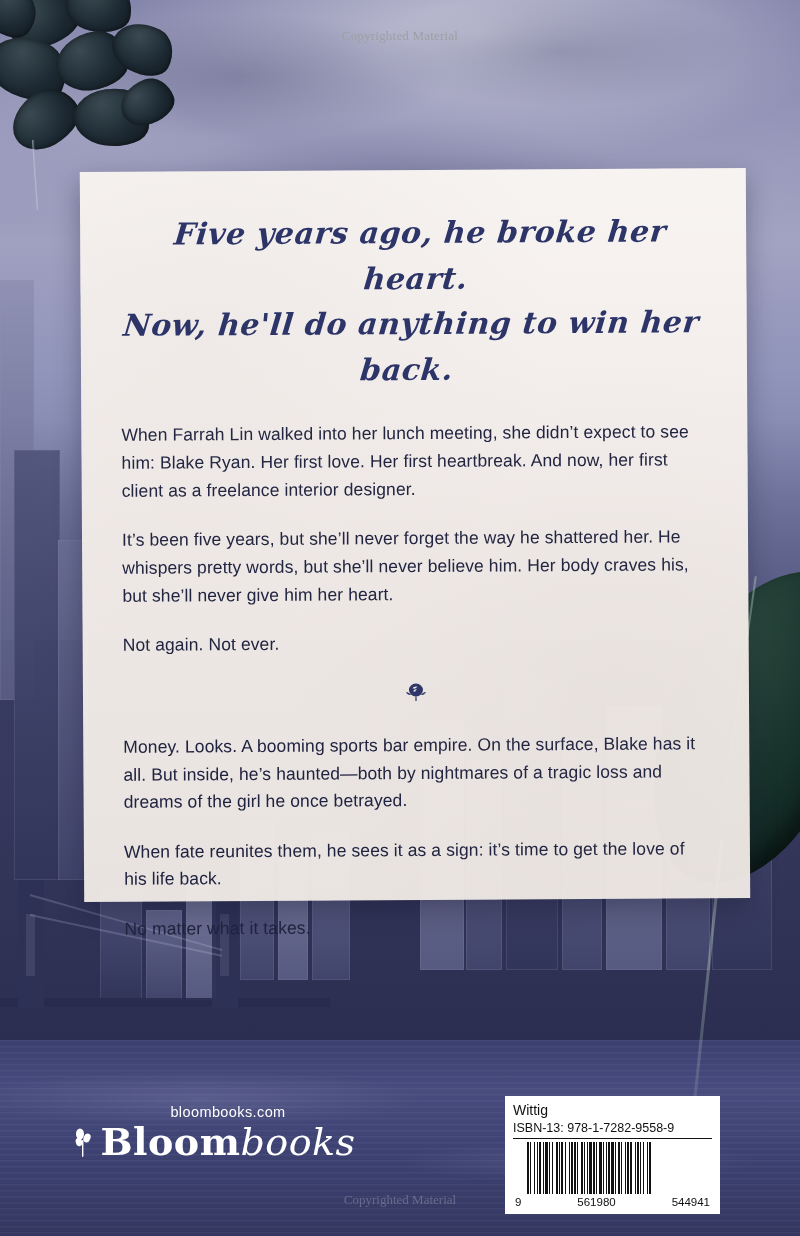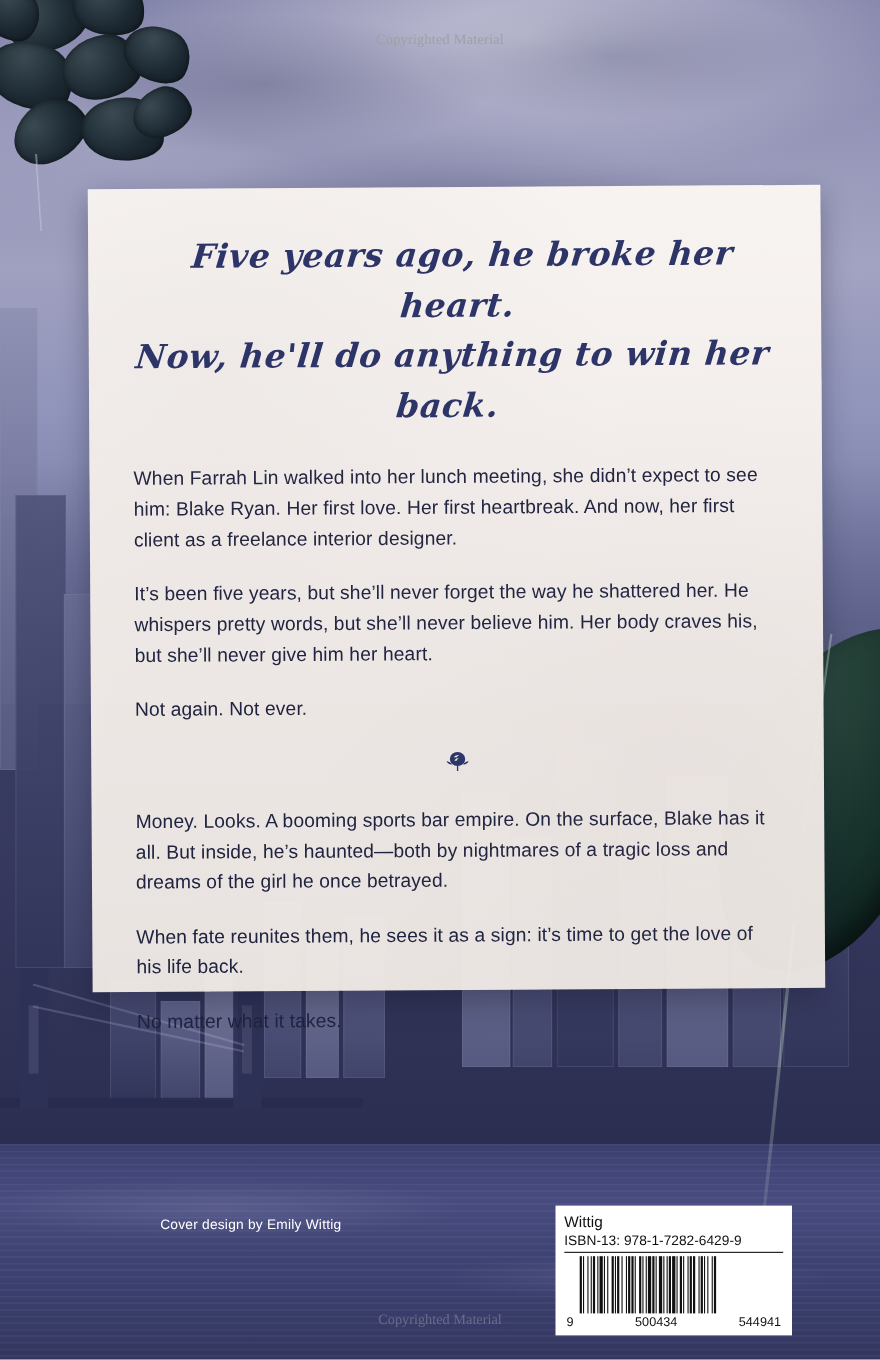--- a/index.html
+++ b/index.html
@@ -353,26 +353,39 @@
     </div>
 
     <div class="body-text">
       <p>Money. Looks. A booming sports bar empire. On the surface, Blake has it all. But inside, he’s haunted—both by nightmares of a tragic loss and dreams of the girl he once betrayed.</p>
       <p>When fate reunites them, he sees it as a sign: it’s time to get the love of his life back.</p>
       <p>No matter what it takes.</p>
     </div>
   </div>
 
   <div class="publisher">
-    <div class="pub-credit">Cover design by Emily Wittig</div>
+    <div class="pub-url">bloombooks.com</div>
+    <div class="pub-logo">
+      <span class="pub-mark">
+        <svg width="22" height="30" viewBox="0 0 22 30" aria-hidden="true">
+          <g fill="#ffffff">
+            <ellipse cx="8" cy="6" rx="4" ry="5.5"></ellipse>
+            <ellipse cx="15" cy="10" rx="3.4" ry="4.6" transform="rotate(22 15 10)"></ellipse>
+            <ellipse cx="7" cy="14" rx="3.2" ry="4.2" transform="rotate(-18 7 14)"></ellipse>
+            <rect x="10" y="12" width="1.4" height="17" rx="0.7"></rect>
+          </g>
+        </svg>
+      </span>
+      <span class="bloom">Bloom</span><span class="books">books</span>
+    </div>
   </div>
 
   <div class="barcode-box">
     <div class="bc-genre">Wittig</div>
-    <div class="bc-isbn">ISBN-13: 978-1-7282-6429-9</div>
+    <div class="bc-isbn">ISBN-13: 978-1-7282-9558-9</div>
     <div class="bc-bars" id="barcode-bars">
         <i style="width: 2px;"></i>
         <i style="width: 1px; background: transparent;"></i>
         <i style="width: 1px;"></i>
         <i style="width: 3px; background: transparent;"></i>
         <i style="width: 1px;"></i>
         <i style="width: 2px; background: transparent;"></i>
         <i style="width: 1px;"></i>
         <i style="width: 1px; background: transparent;"></i>
         <i style="width: 2px;"></i>
@@ -443,18 +456,18 @@
         <i style="width: 2px; background: transparent;"></i>
         <i style="width: 1px;"></i>
         <i style="width: 3px; background: transparent;"></i>
         <i style="width: 1px;"></i>
         <i style="width: 1px; background: transparent;"></i>
         <i style="width: 2px;"></i>
         <i style="width: 2px; background: transparent;"></i>
       </div>
     <div class="bc-digits">
       <span>9</span>
-      <span>500434</span>
+      <span>561980</span>
       <span>544941</span>
     </div>
   </div>
 
 </div>
 
 </body></html>

